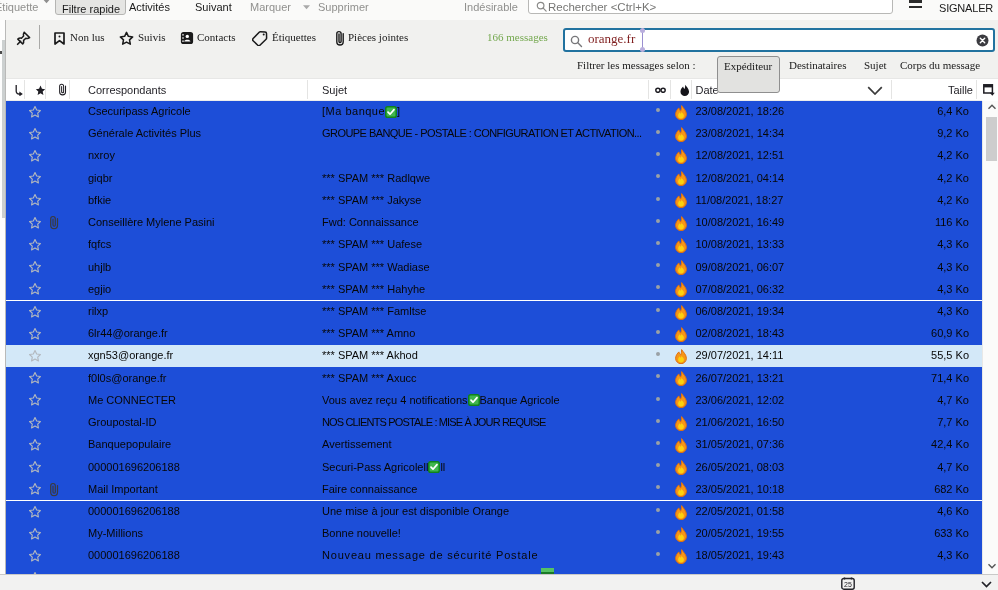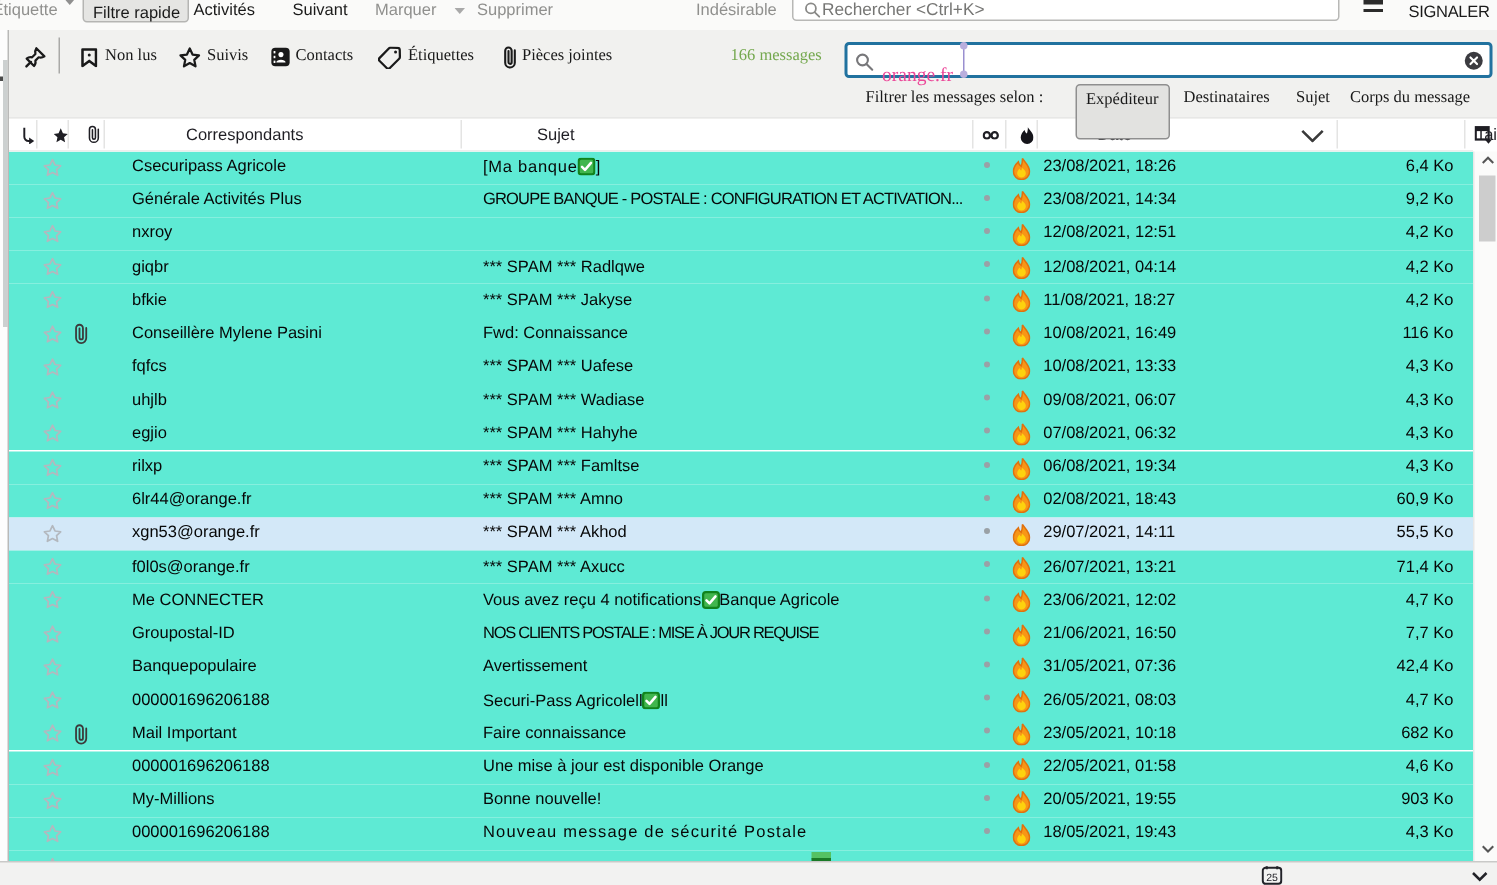--- a/index.html
+++ b/index.html
@@ -18,40 +18,40 @@
 #tsearch span { position:absolute; left:19px; top:12px; font-size:11.5px; color:#767674; white-space:nowrap; }
 #burger div { position:absolute; left:909px; width:13px; height:2.5px; background:#2b2b2b; }
 
 
 #qf { position:absolute; left:6px; top:20px; width:992px; height:59px; background:#f1f1ef;
   border-bottom:1px solid #e7e7e6;font-family:Liberation Serif, serif; }
 #qf .lb { position:absolute; top:11px; font-size:11px; color:#191919; white-space:nowrap; }
 #qfsep { position:absolute; left:33px; top:5px; width:1px; height:24px; background:#a9a9a7; }
 #qsearch { position:absolute; left:557px; top:8px; width:432px; height:24px; background:#fff;
   border:2px solid #21729f; border-radius:3px; }
-#qsearch .qt { position:absolute; left:23px; top:12px; font-size:13px; color:#ec4899; }
+#qsearch .qt { position:absolute; left:23px; top:1px; font-size:13px; color:#7f1d1d; }
 #caret { position:absolute; left:77px; top:1px; width:1px; height:18px; background:#9a8fd0; }
 #caret::before, #caret::after { content:""; position:absolute; left:-2px; width:5px; height:5px;
   border-radius:50%; background:#b9aedd; }
 #caret::before { top:-3px; } #caret::after { bottom:-3px; }
 #msgcount { position:absolute; left:481px; top:11px; font-size:11px; color:#74a84e; }
 .fbt { position:absolute; top:39px; font-size:11px; color:#191919; white-space:nowrap; }
 #expbtn { position:absolute; left:711px; top:35.5px; width:63px; height:37px; background:#e2e2e0;
   border:1px solid #8f8f8f; border-radius:3px; }
 #expbtn span { position:absolute; left:6px; top:3px; font-size:11px; color:#191919; }
 
 
 #hd { position:absolute; left:6px; top:79px; width:976px; height:21.5px; background:#fff;
   border-bottom:1px solid #ededec; }
 #hd .dv { position:absolute; top:1px; width:1px; height:19px; background:#e4e4e3; }
-#hd .htx { position:absolute; top:4.5px; font-size:11px; color:#1f1e24;margin-left:36px; }
+#hd .htx { position:absolute; top:4.5px; font-size:11px; color:#1f1e24; }
 
 
 #list { position:absolute; left:6px; top:0; width:976px; height:571px; }
-.row { position:absolute; left:0; width:976px; height:22.2px; background:#5eead4; overflow:hidden; }
+.row { position:absolute; left:0; width:976px; height:22.2px; background:#1d4ed8; overflow:hidden; }
 .row.sel { background:#d3e8f8; }
 .row .st { position:absolute; left:22px; top:4px; }
 .row .cl { position:absolute; left:42px; top:3.5px; }
 .row .nm { position:absolute; left:82px; top:4.5px; font-size:11px; color:#070707; white-space:nowrap; }
 .row .sj { position:absolute; left:316px; top:4.5px; width:324px; font-size:11px; color:#070707;
   white-space:nowrap; overflow:hidden; }
 .row .ck { display:inline-block; vertical-align:-2.5px; }
 .dotr { position:absolute; left:650px; top:7.2px; width:3.6px; height:3.6px; border:2.1px solid #9aa1a6;
   border-radius:50%; background:#dcdfe0; }
 .row .fl { position:absolute; left:668.5px; top:4px; }
@@ -362,21 +362,21 @@
           <path d="M8 1.7 L9.9 5.7 14.2 6.3 11.1 9.3 11.9 13.6 8 11.5 4.1 13.6 4.9 9.3 1.8 6.3 6.1 5.7 Z" fill="none" stroke="#b3b8be" stroke-width="1.3" stroke-linejoin="round"></path>
         </svg>
         <span class="nm">My-Millions</span>
         <span class="sj">Bonne nouvelle!</span>
         <span class="dotr"></span>
         <svg class="fl" width="12" height="15" viewBox="0 0 12 15">
           <path d="M6.6 0.6 C7.8 2.6 11.4 5.6 11.4 9.3 A5.4 5.4 0 0 1 0.6 9.3 C0.6 6.5 2.6 4.1 3.9 2.9 C4.1 4.4 4.8 5.4 5.8 5.9 C6.3 4.5 6.7 2.4 6.6 0.6 Z" fill="#f79617" stroke="#e0710e" stroke-width="1"></path>
           <path d="M6.3 6.9 C7.3 7.9 8.9 8.7 8.9 10.5 A2.9 2.9 0 0 1 3.1 10.5 C3.1 9.1 4.2 7.9 4.7 7.3 C5 8.1 5.4 8.5 5.8 8.7 C6.1 8.2 6.3 7.8 6.3 6.9 Z" fill="#fdd20e"></path>
         </svg>
         <span class="dt">20/05/2021, 19:55</span>
-        <span class="sz">903 Ko</span>
+        <span class="sz">633 Ko</span>
       </div>
 <div class="row" style="top:544.9px">
         <svg class="st" width="14" height="14" viewBox="0 0 16 16">
           <path d="M8 1.7 L9.9 5.7 14.2 6.3 11.1 9.3 11.9 13.6 8 11.5 4.1 13.6 4.9 9.3 1.8 6.3 6.1 5.7 Z" fill="none" stroke="#b3b8be" stroke-width="1.3" stroke-linejoin="round"></path>
         </svg>
         <span class="nm">000001696206188</span>
         <span class="sj" style="letter-spacing:0.8px">Nouveau message de sécurité Postale</span>
         <span class="dotr"></span>
         <svg class="fl" width="12" height="15" viewBox="0 0 12 15">
           <path d="M6.6 0.6 C7.8 2.6 11.4 5.6 11.4 9.3 A5.4 5.4 0 0 1 0.6 9.3 C0.6 6.5 2.6 4.1 3.9 2.9 C4.1 4.4 4.8 5.4 5.8 5.9 C6.3 4.5 6.7 2.4 6.6 0.6 Z" fill="#f79617" stroke="#e0710e" stroke-width="1"></path>

